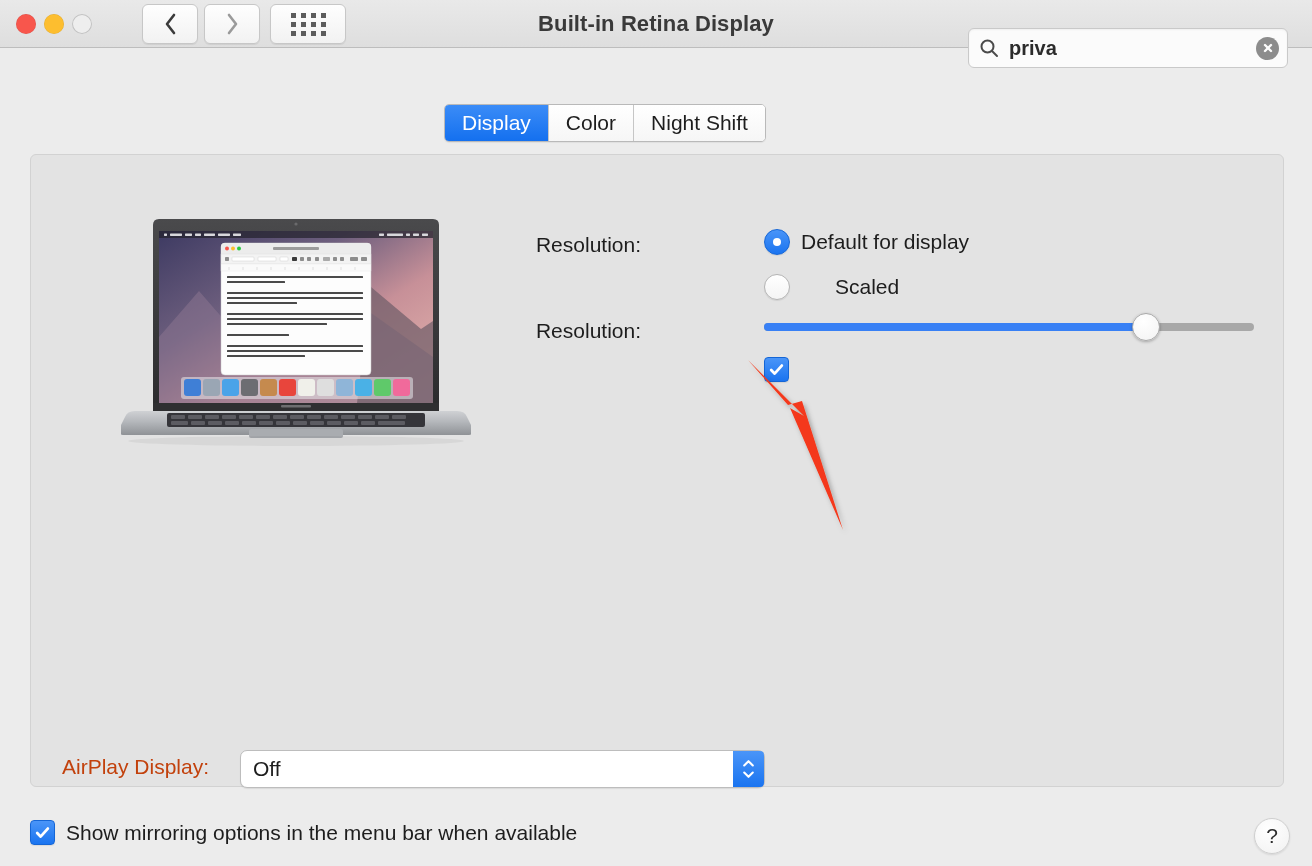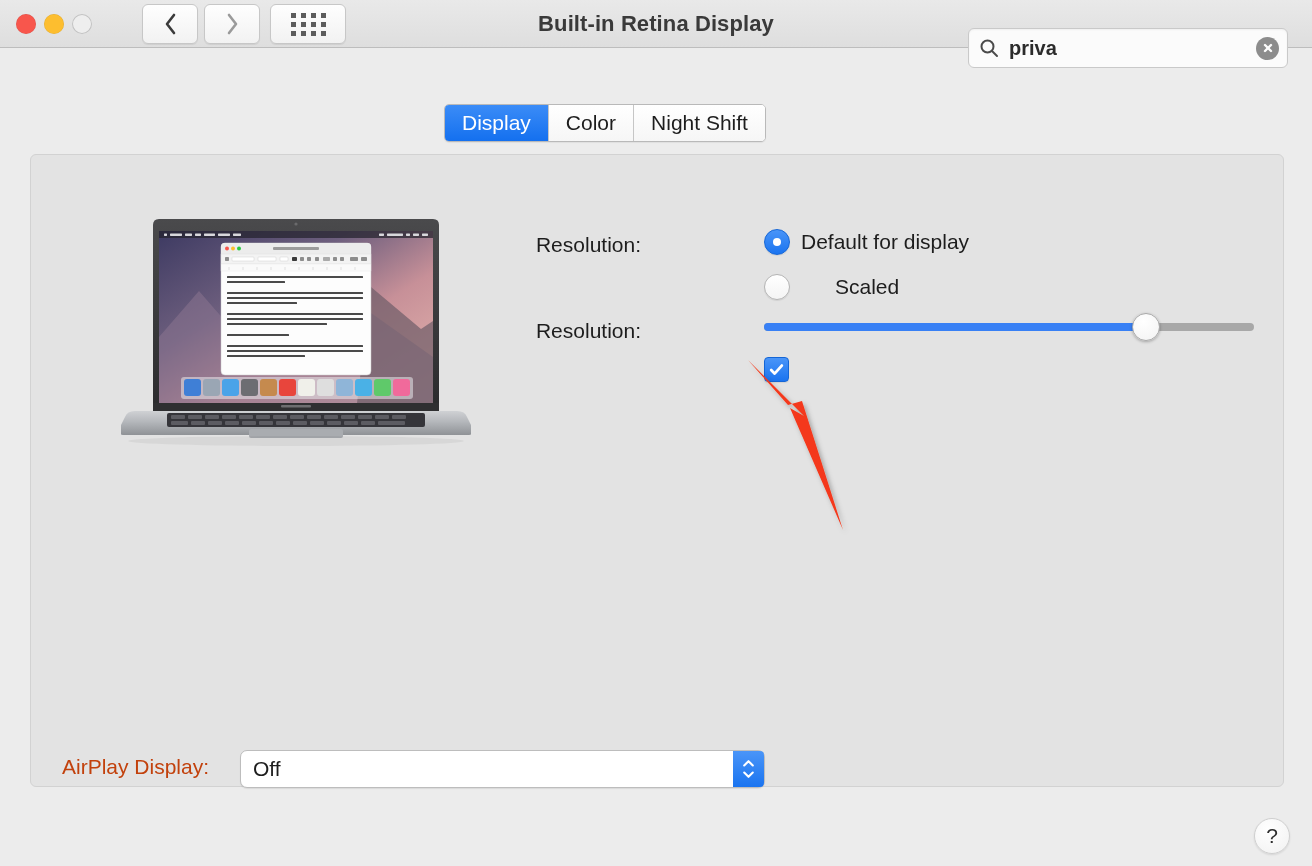--- a/index.html
+++ b/index.html
@@ -534,18 +534,26 @@
     <span class="stepper">
       <svg viewBox="0 0 13 9">
         <polyline points="2.2,6.4 6.5,2.2 10.8,6.4"></polyline>
       </svg>
       <svg viewBox="0 0 13 9">
         <polyline points="2.2,2.6 6.5,6.8 10.8,2.6"></polyline>
       </svg>
     </span>
   </div>
 
+  <div class="chkrow mirror">
+    <span class="checkbox on">
+      <svg viewBox="0 0 17 17">
+        <polyline points="3.2,9 6.6,12.6 13.8,4.6"></polyline>
+      </svg>
+    </span>
+    <span class="chk-txt">Show mirroring options in the menu bar when available</span>
+  </div>
 
   <div class="helpbtn">
     <span>?</span>
   </div>
 
 </div>
 
 </body></html>

